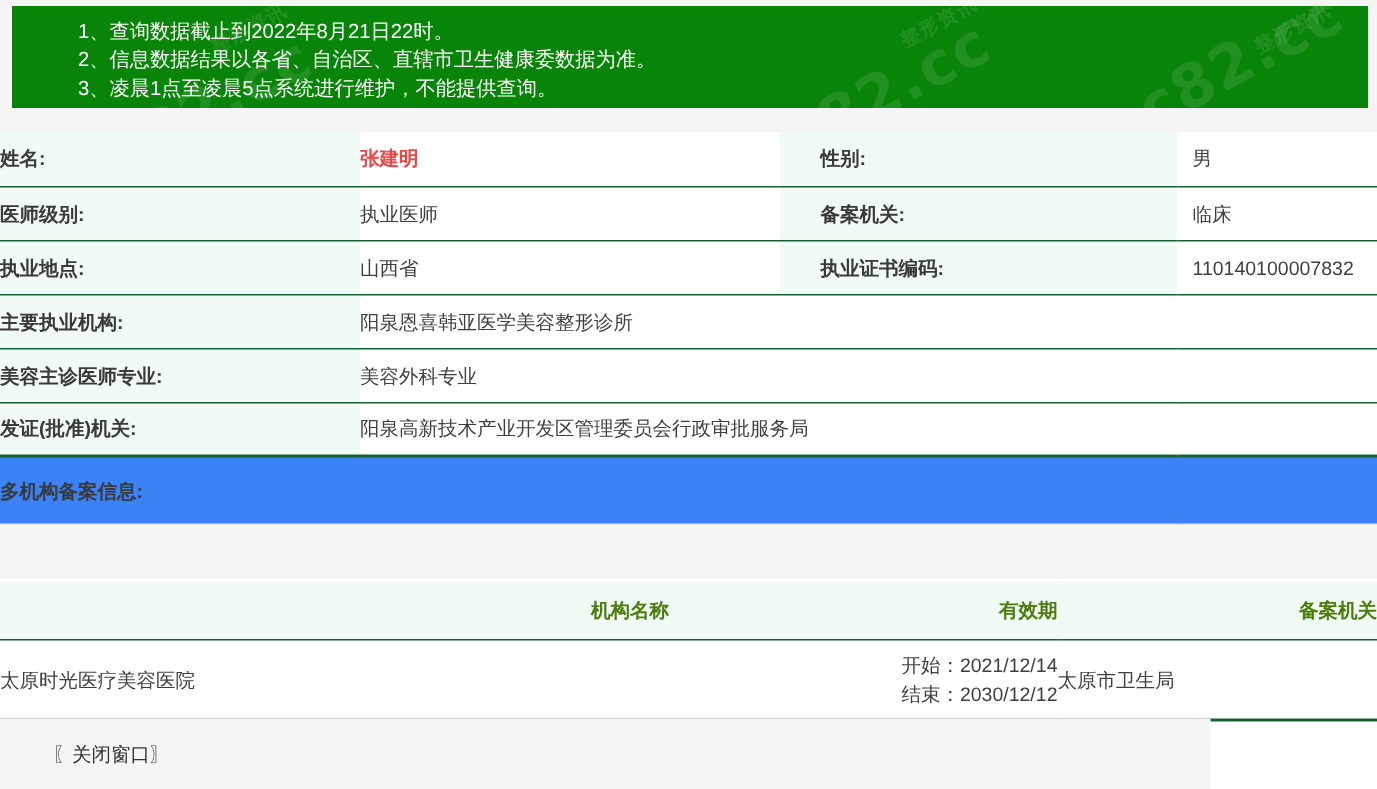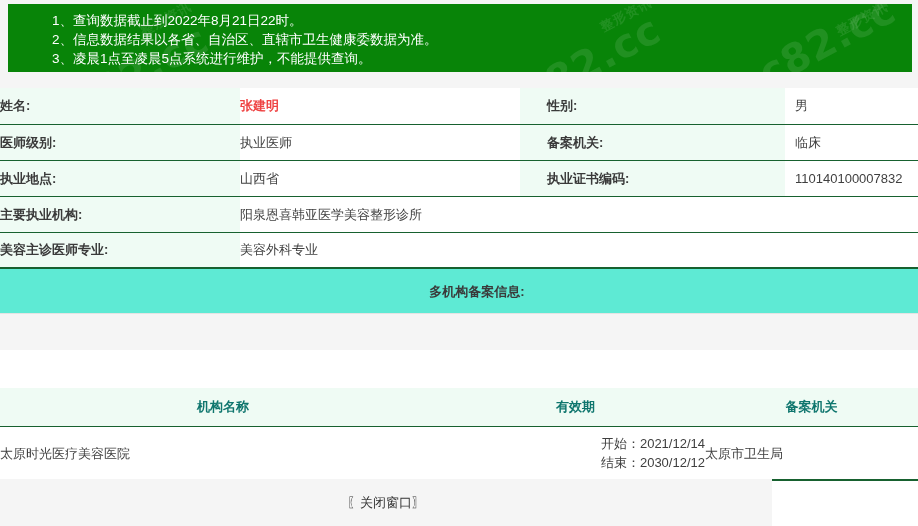--- a/index.html
+++ b/index.html
@@ -102,52 +102,51 @@
   .c-value {
     background: #ffffff;
     color: #3f3f3f;
     padding-left: 5px;
   }
   .c-value.pad-right { padding-left: 10px; }
   .name-strong { font-weight: bold; color: #ef4444; }
 
   
   .section-band td {
-    background: #5eead4;
+    background: #3b82f6;
     border-top: 2px solid #17612f;
     border-bottom: 1px solid #e4e4e4;
-    text-align: center;
+    text-align: left;
     font-weight: bold;
     color: #3a3a3a;
     height: 44px;
-    padding-left: 36px;
   }
   .section-spacer td {
     background: #f5f5f5;
     border-bottom: none;
     height: 14px;
   }
 
   
   .multi-table {
     position: absolute;
     left: 0;
     top: 388px;
     width: 918px;
     border-collapse: collapse;
     table-layout: fixed;
   }
   .multi-table th {
     background: #effbf4;
     border-bottom: 1px solid #17612f;
     height: 38px;
-    text-align: center;
-    font-size: 13px;
-    font-weight: bold;
-    color: #0f766e;
+    text-align: right;
+    font-size: 13px;
+    font-weight: bold;
+    color: #4d7c0f;
     padding: 0;
   }
   .multi-table td {
     background: #ffffff;
     border-bottom: 2px solid #17612f;
     height: 52px;
     vertical-align: middle;
     font-size: 13px;
     color: #3f3f3f;
     padding: 0;
@@ -160,21 +159,22 @@
   
   .footer {
     position: absolute;
     left: 0;
     top: 479px;
     width: 772px;
     height: 47px;
     background: #f5f5f5;
     display: flex;
     align-items: center;
-    justify-content: center;
+    justify-content: flex-start;
+    padding-left: 35px;
   }
   .close-link {
     color: #333333;
     font-size: 13px;
     text-decoration: none;
     cursor: pointer;
   }
 </style>
 </head>
 <body>
@@ -226,20 +226,24 @@
         <td class="c-value pad-right">110140100007832</td>
       </tr>
       <tr>
         <td class="c-label">主要执业机构:</td>
         <td class="c-value" colspan="3">阳泉恩喜韩亚医学美容整形诊所</td>
       </tr>
       <tr>
         <td class="c-label">美容主诊医师专业:</td>
         <td class="c-value" colspan="3">美容外科专业</td>
       </tr>
+      <tr>
+        <td class="c-label">发证(批准)机关:</td>
+        <td class="c-value" colspan="3">阳泉高新技术产业开发区管理委员会行政审批服务局</td>
+      </tr>
       <tr class="section-band">
         <td colspan="4">多机构备案信息:</td>
       </tr>
       <tr class="section-spacer">
         <td colspan="4"></td>
       </tr>
     </tbody>
   </table>
 
   <table class="multi-table">

